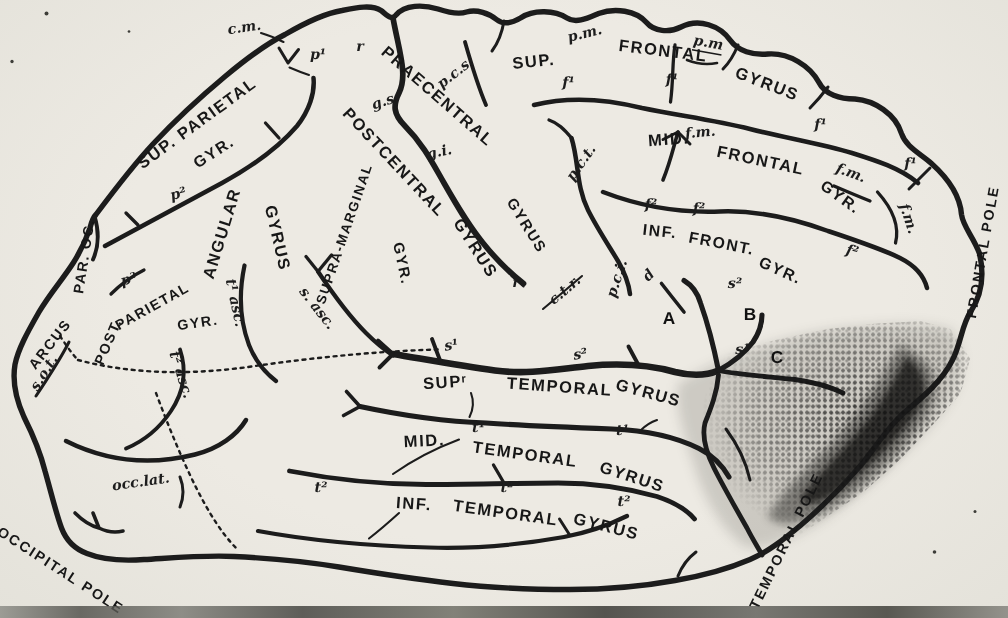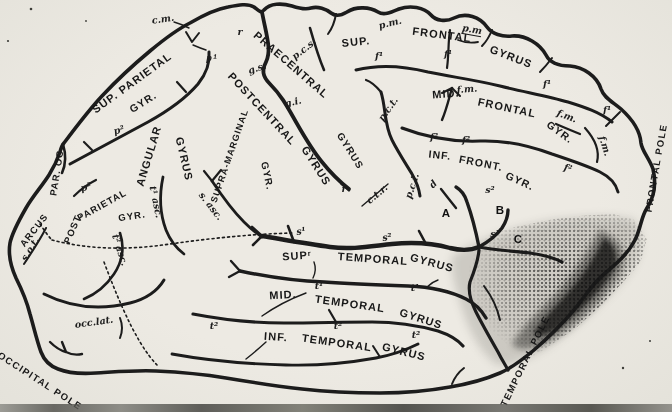--- a/index.html
+++ b/index.html
@@ -173,21 +173,21 @@
       <span class="lbl gyrus" style="left: 276px; top: 337px; transform: translate(-50%, -50%) rotate(4deg); font-size: 11px;">INF.</span>
       <span class="lbl gyrus" style="left: 337px; top: 343px; transform: translate(-50%, -50%) rotate(8deg); font-size: 11px;">TEMPORAL</span>
       <span class="lbl gyrus" style="left: 404px; top: 352px; transform: translate(-50%, -50%) rotate(14deg); font-size: 11px;">GYRUS</span>
       <span class="lbl pole" style="left: 40px; top: 381px; transform: translate(-50%, -50%) rotate(33deg); font-size: 9.5px;">OCCIPITAL POLE</span>
       <span class="lbl pole" style="left: 525px; top: 361px; transform: translate(-50%, -50%) rotate(-64deg); font-size: 9.5px;">TEMPORAL POLE</span>
       <span class="lbl pole" style="left: 656px; top: 168px; transform: translate(-50%, -50%) rotate(-80deg); font-size: 9.5px;">FRONTAL POLE</span>
       <span class="lbl region" style="left: 446px; top: 214px; transform: translate(-50%, -50%) rotate(0deg); font-size: 11.5px;">A</span>
       <span class="lbl region" style="left: 500px; top: 211px; transform: translate(-50%, -50%) rotate(0deg); font-size: 11.5px;">B</span>
       <span class="lbl region" style="left: 518px; top: 240px; transform: translate(-50%, -50%) rotate(0deg); font-size: 11.5px;">C</span>
       <span class="lbl sulcus" style="left: 163px; top: 19px; transform: translate(-50%, -50%) rotate(-8deg);">c.m.</span>
-      <span class="lbl sulcus" style="left: 212px; top: 59px; transform: translate(-50%, -50%) rotate(0deg); font-family: Liberation Mono, monospace;">p¹</span>
+      <span class="lbl sulcus" style="left: 212px; top: 37px; transform: translate(-50%, -50%) rotate(0deg);">p¹</span>
       <span class="lbl sulcus" style="left: 240px; top: 32px; transform: translate(-50%, -50%) rotate(0deg);">r</span>
       <span class="lbl sulcus" style="left: 304px; top: 49px; transform: translate(-50%, -50%) rotate(-38deg);">p.c.s.</span>
       <span class="lbl sulcus" style="left: 257px; top: 68px; transform: translate(-50%, -50%) rotate(-18deg);">g.s.</span>
       <span class="lbl sulcus" style="left: 293px; top: 102px; transform: translate(-50%, -50%) rotate(-12deg);">g.i.</span>
       <span class="lbl sulcus" style="left: 119px; top: 130px; transform: translate(-50%, -50%) rotate(-15deg);">p²</span>
       <span class="lbl sulcus" style="left: 86px; top: 187px; transform: translate(-50%, -50%) rotate(-15deg);">p²</span>
       <span class="lbl sulcus" style="left: 390px; top: 23px; transform: translate(-50%, -50%) rotate(-14deg);">p.m.</span>
       <span class="lbl sulcus underline" style="left: 472px; top: 30px; transform: translate(-50%, -50%) rotate(10deg);">p.m</span>
       <span class="lbl sulcus" style="left: 379px; top: 56px; transform: translate(-50%, -50%) rotate(0deg);">f¹</span>
       <span class="lbl sulcus" style="left: 448px; top: 54px; transform: translate(-50%, -50%) rotate(0deg);">f¹</span>

